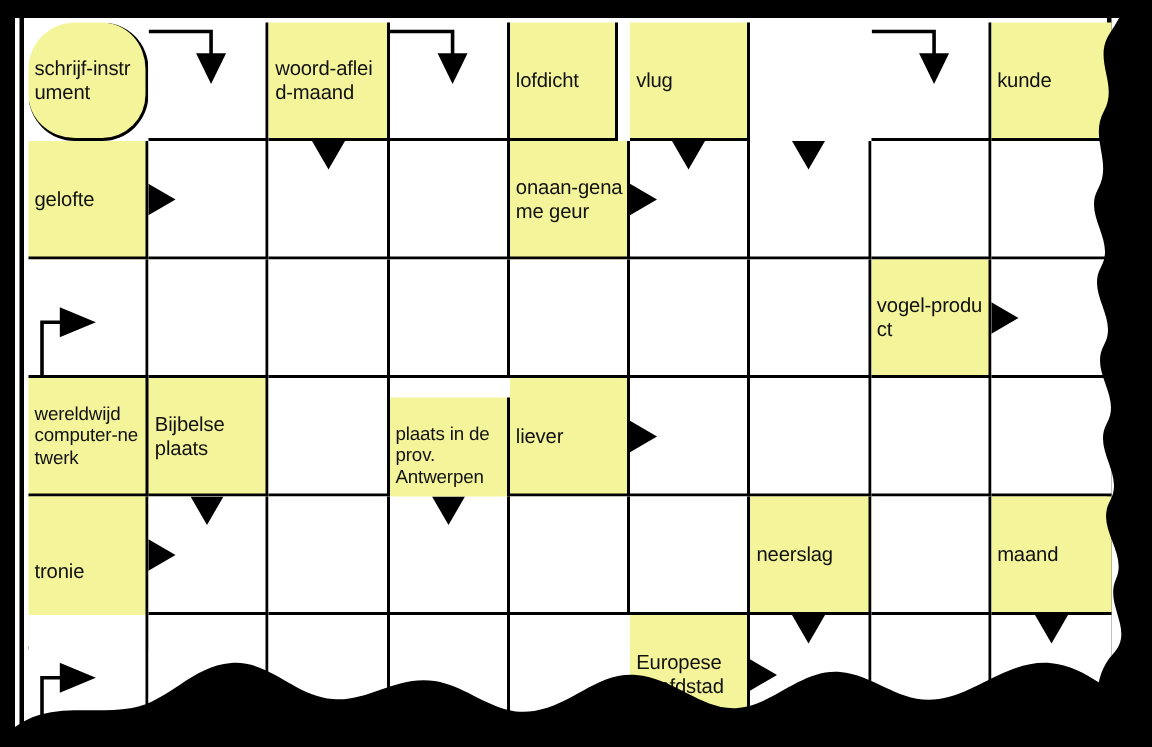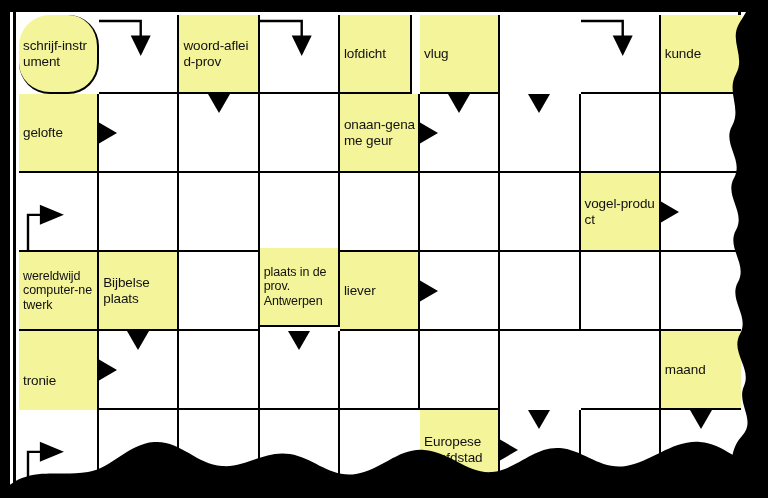--- a/index.html
+++ b/index.html
@@ -129,21 +129,21 @@
       </div>
       <div class="cell" style="left: 83.2222px; top: 3px; width: 80.2222px; height: 79px;">
         <div class="arrow bend-left-down">
           <svg width="80.22222222222223" height="79" viewBox="0 0 80.22222222222223 79">
             <path d="M0,6 H41.71555555555556 V23.7" stroke="#000" stroke-width="2.4" fill="none"></path>
             <polygon points="31.71555555555556,20.54 51.71555555555556,20.54 41.71555555555556,41.08" fill="#000"></polygon>
           </svg>
         </div>
       </div>
       <div class="cell clue" style="left: 163.444px; top: 3px; width: 80.2222px; height: 79px;">
-        <div class="clue-text">woord-­afleid-­prov</div>
+        <div class="clue-text">woord-­afleid-­maand</div>
       </div>
       <div class="cell" style="left: 243.667px; top: 3px; width: 80.2222px; height: 79px;">
         <div class="arrow bend-left-down">
           <svg width="80.22222222222223" height="79" viewBox="0 0 80.22222222222223 79">
             <path d="M0,6 H41.71555555555556 V23.7" stroke="#000" stroke-width="2.4" fill="none"></path>
             <polygon points="31.71555555555556,20.54 51.71555555555556,20.54 41.71555555555556,41.08" fill="#000"></polygon>
           </svg>
         </div>
       </div>
       <div class="cell clue" style="left: 323.889px; top: 3px; width: 72px; height: 79px;">
@@ -205,21 +205,21 @@
       <div class="cell lastcol" style="left: 644.778px; top: 161px; width: 80.2222px; height: 79px;">
         <div class="arrow right-simple"></div>
       </div>
       <div class="cell clue" style="left: 83.2222px; top: 240px; width: 80.2222px; height: 79px;">
         <div class="clue-text">Bijbelse plaats</div>
       </div>
       <div class="cell clue" style="left: 3px; top: 240px; width: 80.2222px; height: 79px;">
         <div class="clue-text" style="font-size: 12.5px; line-height: 14.5px;">wereldwijd computer-­netwerk</div>
       </div>
       <div class="cell" style="left: 163.444px; top: 240px; width: 80.2222px; height: 79px;"></div>
-      <div class="cell clue" style="left: 243.667px; top: 236px; width: 80.2222px; height: 79px;">
+      <div class="cell clue" style="left: 243.667px; top: 253px; width: 80.2222px; height: 79px;">
         <div class="clue-text" style="font-size: 12.5px; line-height: 14.5px;">plaats in de prov. Antwerpen</div>
       </div>
       <div class="cell clue" style="left: 323.889px; top: 240px; width: 80.2222px; height: 79px;">
         <div class="clue-text">liever</div>
       </div>
       <div class="cell" style="left: 404.111px; top: 240px; width: 80.2222px; height: 79px;">
         <div class="arrow right-simple"></div>
       </div>
       <div class="cell" style="left: 484.333px; top: 240px; width: 80.2222px; height: 79px;"></div>
       <div class="cell" style="left: 564.556px; top: 240px; width: 80.2222px; height: 79px;"></div>
@@ -230,20 +230,23 @@
       <div class="cell" style="left: 83.2222px; top: 319px; width: 80.2222px; height: 79px;">
         <div class="arrow down-simple"></div>
         <div class="arrow right-simple"></div>
       </div>
       <div class="cell" style="left: 163.444px; top: 319px; width: 80.2222px; height: 79px;"></div>
       <div class="cell" style="left: 243.667px; top: 319px; width: 80.2222px; height: 79px;">
         <div class="arrow down-simple"></div>
       </div>
       <div class="cell" style="left: 323.889px; top: 319px; width: 80.2222px; height: 79px;"></div>
       <div class="cell" style="left: 404.111px; top: 319px; width: 80.2222px; height: 79px;"></div>
+      <div class="cell clue" style="left: 484.333px; top: 319px; width: 80.2222px; height: 79px;">
+        <div class="clue-text">neerslag</div>
+      </div>
       <div class="cell" style="left: 564.556px; top: 319px; width: 80.2222px; height: 79px;"></div>
       <div class="cell clue lastcol" style="left: 644.778px; top: 319px; width: 80.2222px; height: 79px;">
         <div class="clue-text">maand</div>
       </div>
       <div class="cell lastrow" style="left: 3px; top: 398px; width: 80.2222px; height: 79px;">
         <div class="arrow bend-bottom-right">
           <svg width="80.22222222222223" height="79" viewBox="0 0 80.22222222222223 79">
             <path d="M9,79 V41.870000000000005 H24.066666666666666" stroke="#000" stroke-width="2.4" fill="none"></path>
             <polygon points="20.85777777777778,31.870000000000005 20.85777777777778,51.870000000000005 44.924444444444454,41.870000000000005" fill="#000"></polygon>
           </svg>

